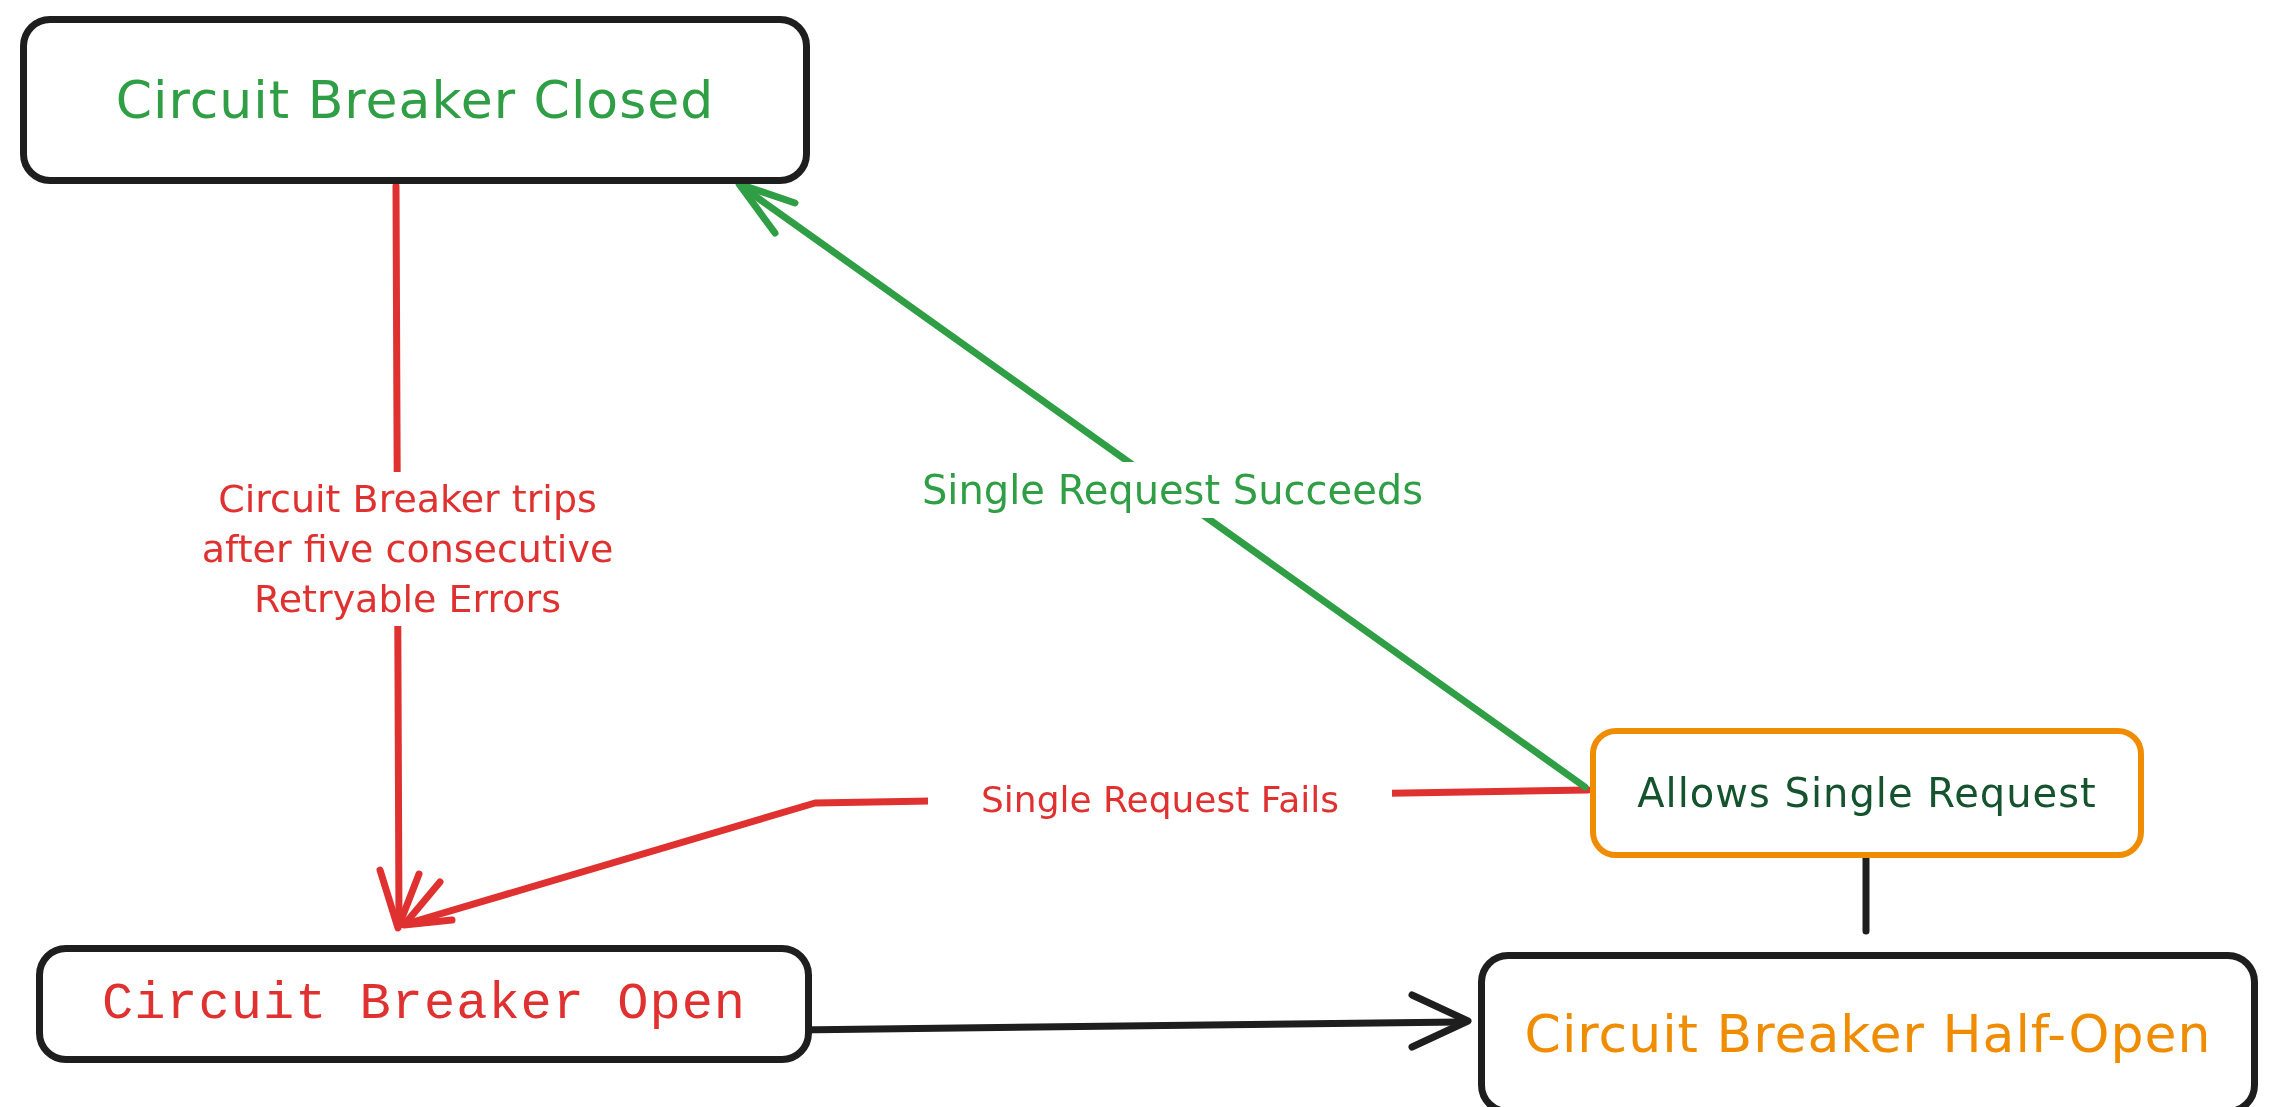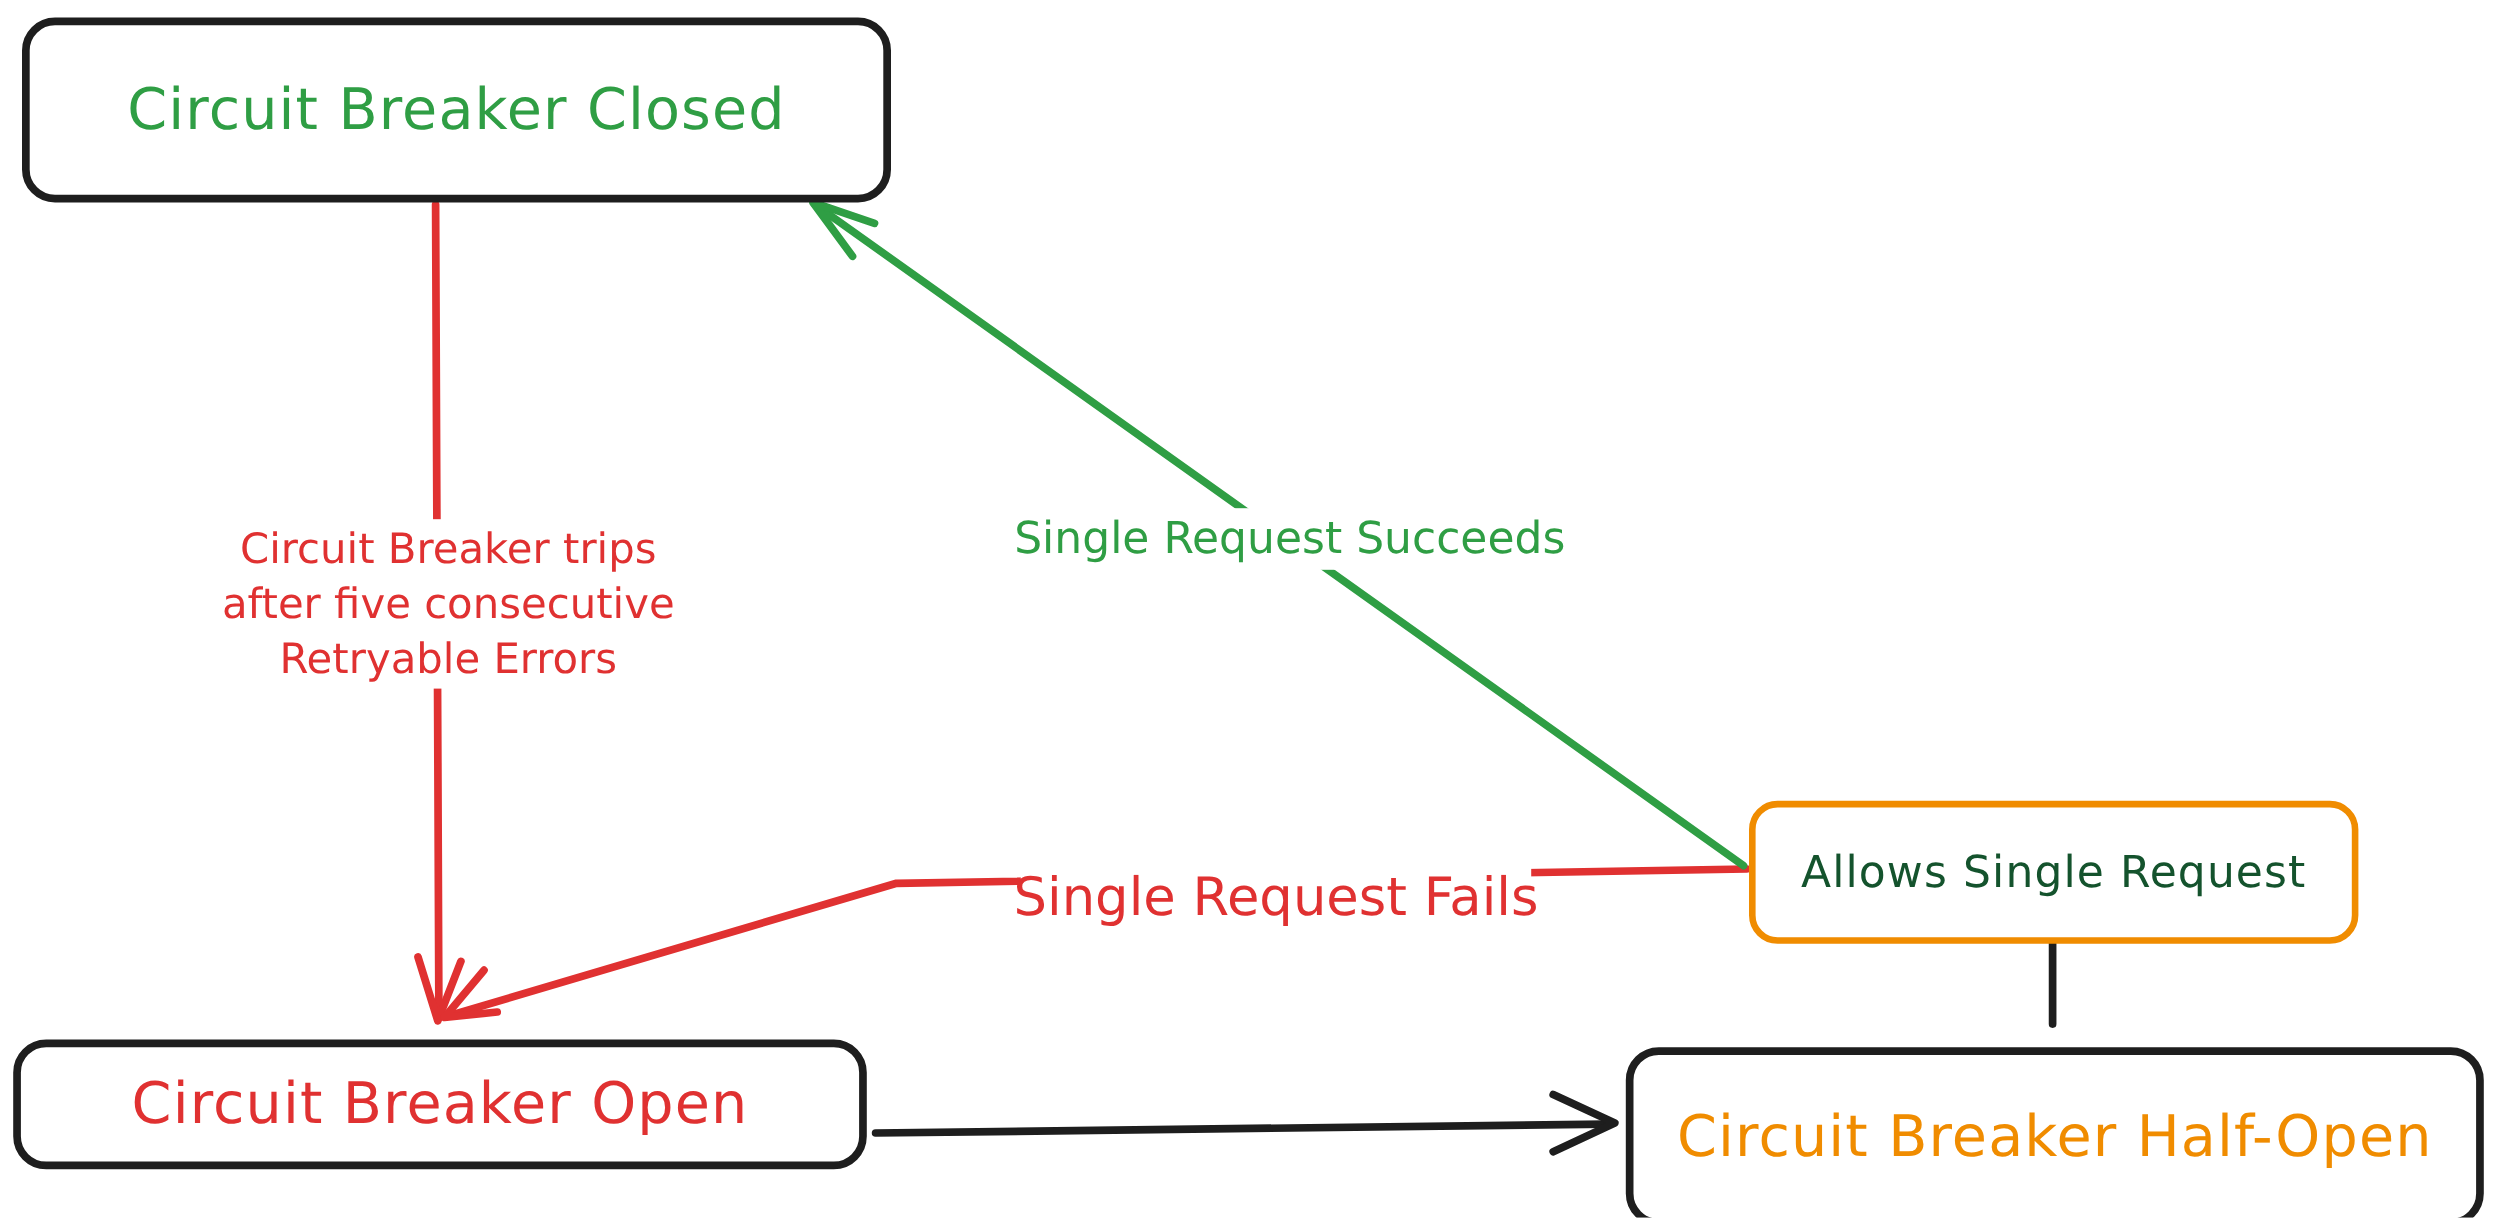--- a/index.html
+++ b/index.html
@@ -31,21 +31,21 @@
     justify-content: center;
     box-sizing: border-box;
     text-align: center;
   }
   .node .node-label {
     font-size: 52px;
     letter-spacing: 1px;
     white-space: nowrap;
   }
   #node-closed   { left: 20px;   top: 16px;  width: 790px; height: 168px; }
-  #node-open     { left: 12px;   top: 945px; width: 776px; height: 118px; }
+  #node-open     { left: 36px;   top: 945px; width: 776px; height: 118px; font-family: Liberation Mono, monospace; }
   #node-halfopen { left: 1478px; top: 928px; width: 780px; height: 163px; }
   #node-allows   {
     left: 1590px; top: 728px; width: 554px; height: 130px;
     border-width: 6px; border-radius: 26px;
   }
   #node-allows .node-label { font-size: 40px; }
 
   .edge-label {
     position: absolute;
     background: #ffffff;
@@ -60,22 +60,22 @@
   .edge-label span { display: block; }
   #label-trips {
     left: 140px; top: 472px; width: 515px;
     font-size: 38px; line-height: 50px;
   }
   #label-succeeds {
     left: 900px; top: 462px; width: 525px;
     font-size: 40px; line-height: 52px;
   }
   #label-fails {
-    left: 928px; top: 788px; width: 444px;
-    font-size: 48px; line-height: 52px;
+    left: 928px; top: 772px; width: 444px;
+    font-size: 36px; line-height: 52px;
   }
   #label-delay {
     left: 930px; top: 962px; width: 455px;
     font-size: 40px; line-height: 53px;
   }
 </style>
 </head>
 <body>
 
 <div id="stage">

